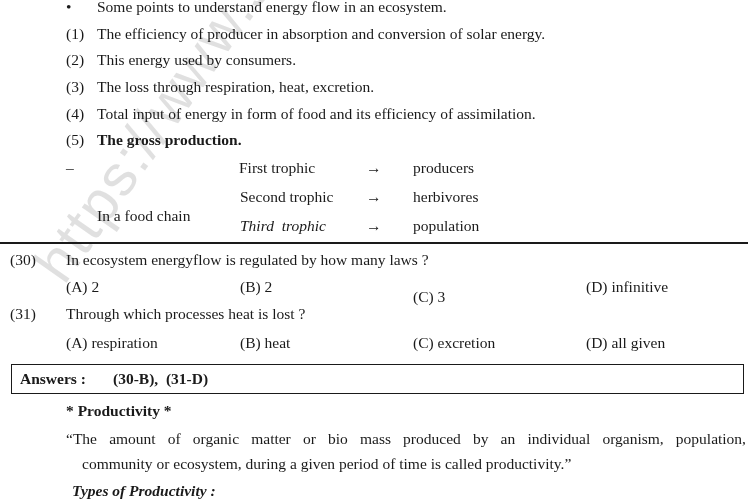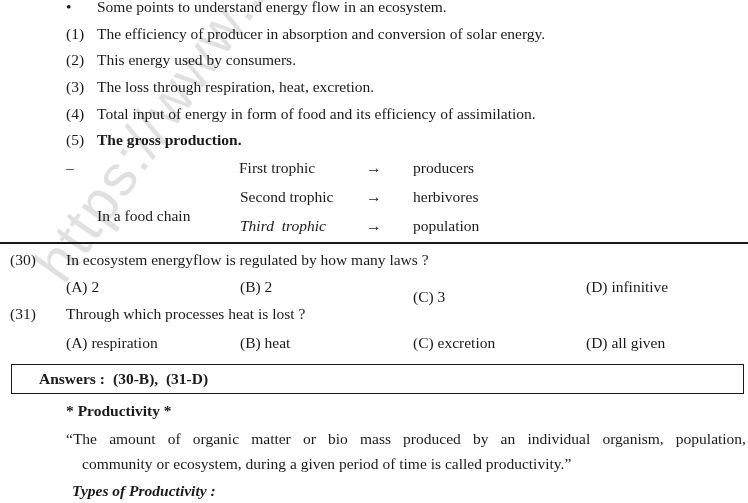--- a/index.html
+++ b/index.html
@@ -73,21 +73,21 @@
 <div>
   <span class="abs" style="left:10px; top:305px;">(31)</span>
   <span class="abs" style="left:66px; top:305px;">Through which processes heat is lost ?</span>
   <span class="abs" style="left:66px; top:334px;">(A) respiration</span>
   <span class="abs" style="left:240px; top:334px;">(B) heat</span>
   <span class="abs" style="left:413px; top:334px;">(C) excretion</span>
   <span class="abs" style="left:586px; top:334px;">(D) all given</span>
 </div>
 
 <div class="box"></div>
-<span class="abs bold" style="left:20px; top:370px;margin-left:19px;">Answers :</span>
+<span class="abs bold" style="left:20px; top:370px;">Answers :</span>
 <span class="abs bold" style="left:113px; top:370px; white-space:pre;">(30-B),  (31-D)</span>
 
 <div>
   <span class="abs bold" style="left:66px; top:402px;">* Productivity *</span>
   <div class="just" style="top:430px;">“The amount of organic matter or bio mass produced by an individual organism, population,</div>
   <span class="abs" style="left:82px; top:455px;text-align:center;">community or ecosystem, during a given period of time is called productivity.”</span>
   <span class="abs bold" style="left:72px; top:482px;font-style:italic;">Types of Productivity :</span>
 </div>
 
 </body></html>

